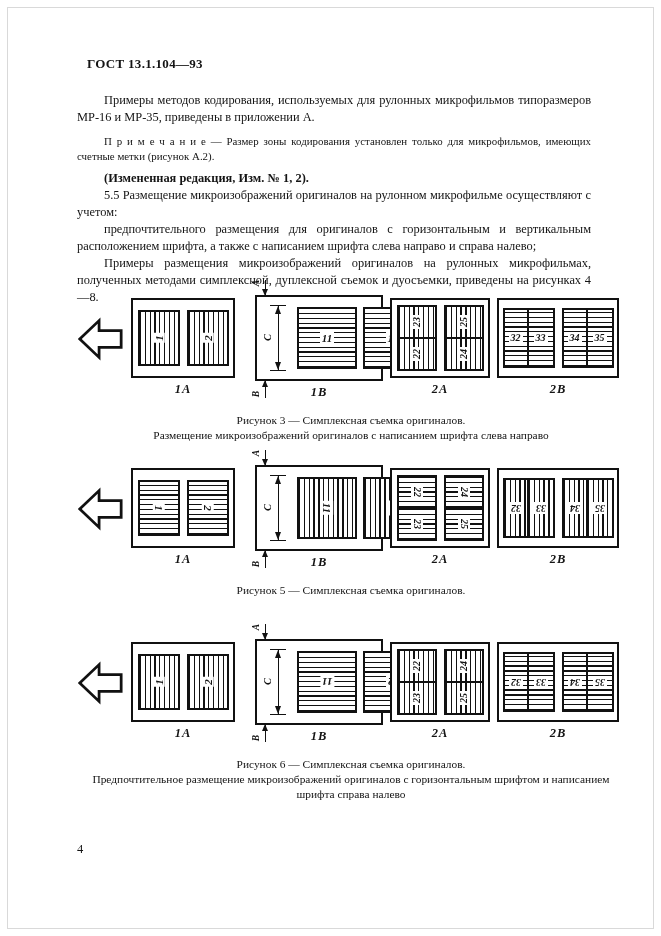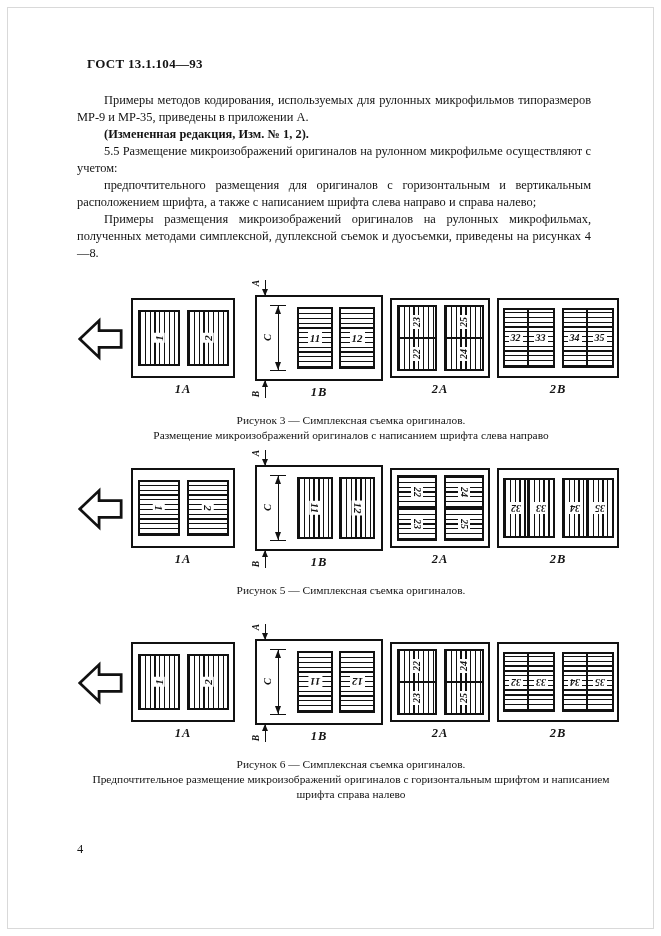--- a/index.html
+++ b/index.html
@@ -25,21 +25,21 @@
 
   .strip { position:relative; border:2.2px solid #111; background:#fff; height:80px;
            display:flex; align-items:center; justify-content:center; gap:7px; }
   .seg-pair .strip { width:104px; padding:0 8px; }
   .has-dims .strip { width:128px; height:86px; margin-top:-3px; padding-left:40px; padding-right:7px; justify-content:flex-start; gap:6px; }
   .seg-stack .strip { width:100px; }
   .seg-split .strip { width:122px; }
 
   .frame { display:flex; align-items:center; justify-content:center; }
   .frame.single { width:42px; height:56px; border:2px solid #111; flex:none; }
-  .has-dims .frame.single { width:36px; height:62px; border:2.6px solid #111; }
+  .has-dims .frame.single { width:60px; height:62px; border:2.6px solid #111; }
   .stripes-v { background:repeating-linear-gradient(90deg,#111 0,#111 1.3px,#fff 1.3px,#fff 4.8px); }
   .stripes-h { background:repeating-linear-gradient(0deg,#111 0,#111 1.3px,#fff 1.3px,#fff 4.8px); }
   .frame-num { background:#fff; padding:0 2px; font-weight:bold; font-style:italic;
                font-size:11px; line-height:12px; display:inline-block; white-space:nowrap; }
   .frame.half .frame-num { font-size:10px; }
 
   .block { border:2.6px solid #111; display:flex; flex:none; background:#fff; }
   .block.vert { flex-direction:column; width:40px; height:66px; }
   .block.vert .frame.half { flex:1; }
   .block.vert .frame.half:first-child { border-bottom:2.6px solid #111; }
@@ -76,21 +76,22 @@
   .page-number { position:absolute; left:77px; top:842px; font-size:12.5px; }
 </style>
 </head>
 <body>
 
 <div class="page-edge"></div>
 
 <div class="doc-header">ГОСТ 13.1.104—93</div>
 
 <div class="text-block">
-  <p>Примеры методов кодирования, используемых для рулонных микрофильмов типоразмеров МР-9 и МР-35, приведены в приложении А.</p>
+  <p>Примеры методов кодирования, используемых для рулонных микрофильмов типоразмеров МР-16 и МР-35, приведены в приложении А.</p>
+  <p class="note">П р и м е ч а н и е — Размер зоны кодирования установлен только для микрофильмов, имеющих счетные метки (рисунок А.2).</p>
   <p class="amended">(Измененная редакция, Изм. № 1, 2).</p>
   <p>5.5 Размещение микроизображений оригиналов на рулонном микрофильме осуществляют с учетом:</p>
   <p>предпочтительного размещения для оригиналов с горизонтальным и вертикальным расположением шрифта, а также с написанием шрифта слева направо и справа налево;</p>
   <p>Примеры размещения микроизображений оригиналов на рулонных микрофильмах, полученных методами симплексной, дуплексной съемок и дуосъемки, приведены на рисунках 4—8.</p>
 </div>
 
 <div class="figure" style="top:298px">
   <div class="fig-row">
     <div class="film-arrow">
       <svg width="46" height="48" viewBox="0 0 50 52">

